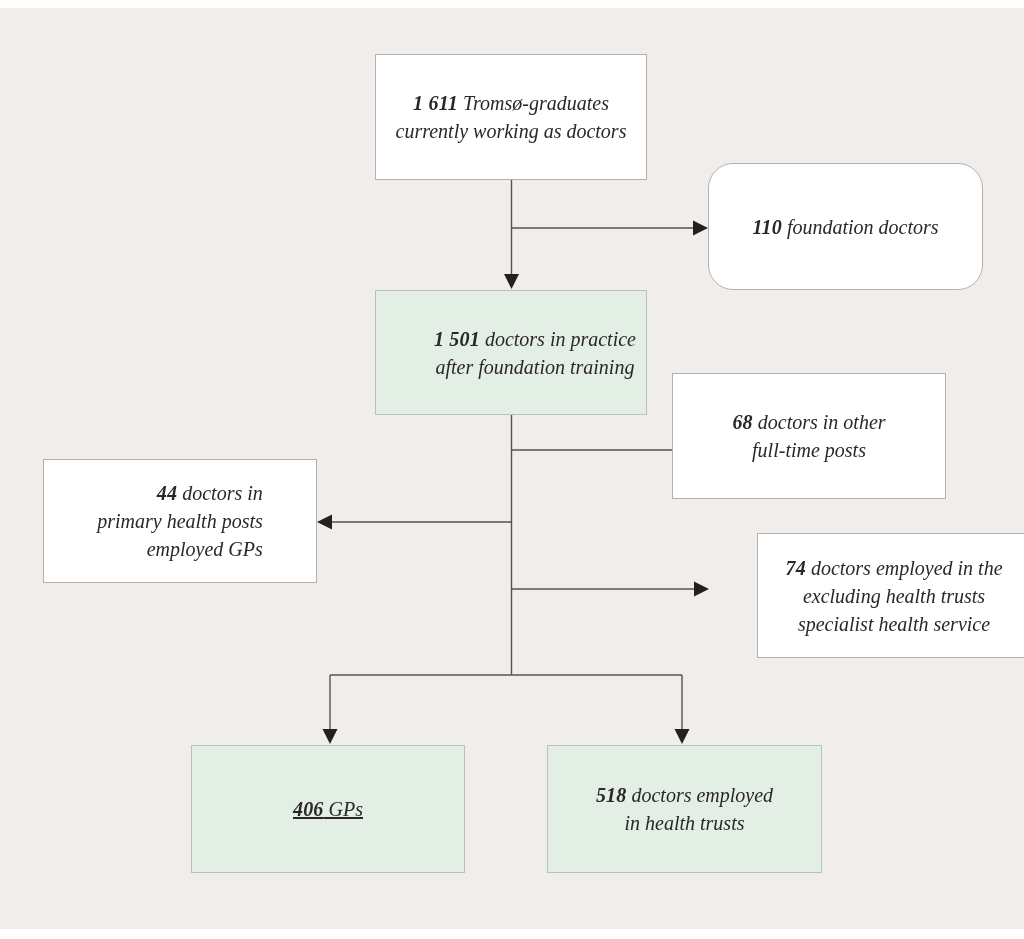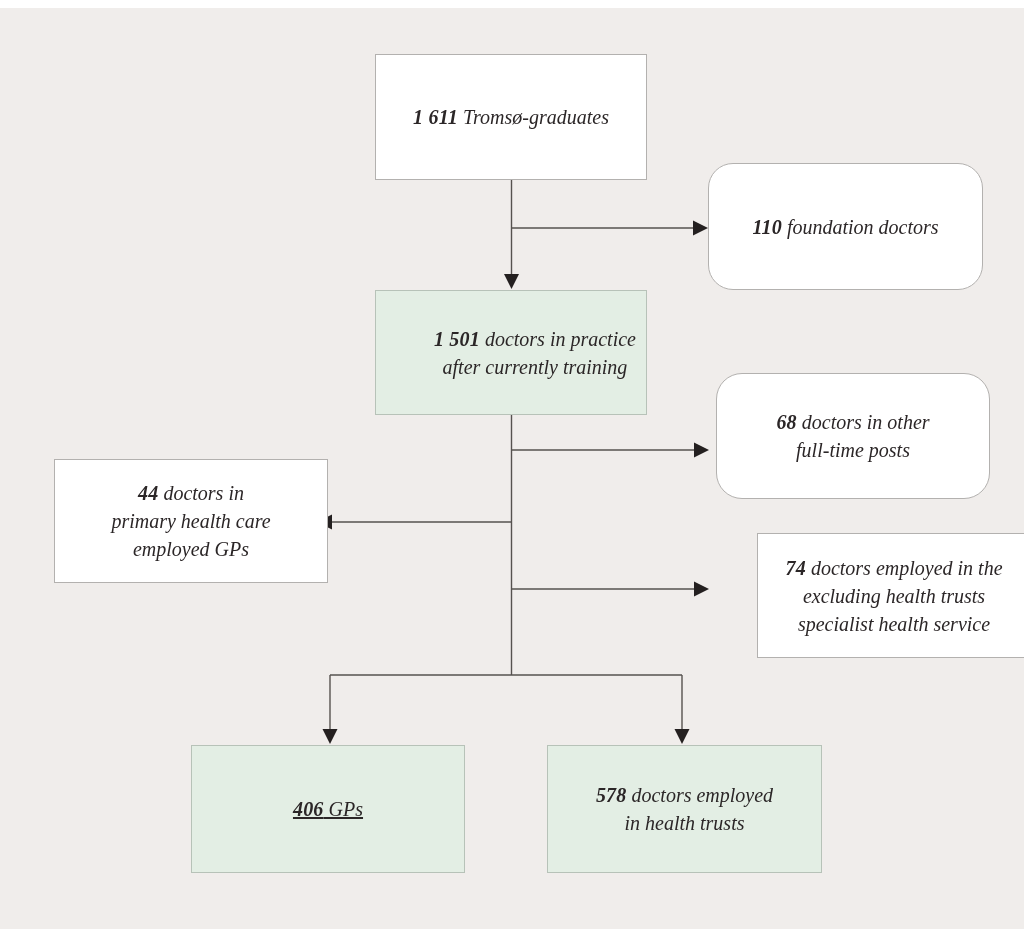--- a/index.html
+++ b/index.html
@@ -36,22 +36,22 @@
     padding:6px 10px;
   }
   .box.white{background:var(--box-white);border:1px solid var(--border-gray);}
   .box.green{background:var(--box-green);border:1px solid var(--border-green);}
   .num{font-weight:700;letter-spacing:0.2px;}
   .tline{white-space:nowrap;}
 
   .box-graduates  {left:375px;top:54px; width:272px;height:126px;}
   .box-foundation {left:708px;top:163px;width:275px;height:127px;border-radius:25px;}
   .box-practice   {left:375px;top:290px;width:272px;height:125px;justify-content:flex-end;}
-  .box-other      {left:716px;top:373px;width:274px;height:126px;border-radius:26px;}
-  .box-primary    {left:54px; top:459px;width:274px;height:124px;}
+  .box-other      {left:672px;top:373px;width:274px;height:126px;}
+  .box-primary    {left:43px; top:459px;width:274px;height:124px;text-align:right;}
   .box-specialist {left:709px;top:533px;width:274px;height:125px;margin-left:48px;}
   .box-gps        {left:191px;top:745px;width:274px;height:128px;text-decoration:underline;}
   .box-trusts     {left:547px;top:745px;width:275px;height:128px;}
 </style>
 </head>
 <body>
 
 <div class="page">
   <div class="canvas"></div>
 
@@ -79,57 +79,58 @@
     <line x1="330" y1="675" x2="330" y2="730"></line>
     <polygon points="322.5,729 337.5,729 330,744"></polygon>
 
     <line x1="682" y1="675" x2="682" y2="730"></line>
     <polygon points="674.5,729 689.5,729 682,744"></polygon>
   </svg>
 
   <div class="box white box-graduates">
       <div>
         <div class="tline"><span class="num">1 611</span> Tromsø-graduates</div>
+        <div class="tline">currently working as doctors</div>
       </div>
     </div>
   <div class="box white box-foundation">
       <div>
         <div class="tline"><span class="num">110</span> foundation doctors</div>
       </div>
     </div>
   <div class="box green box-practice">
       <div>
         <div class="tline"><span class="num">1 501</span> doctors in practice</div>
-        <div class="tline">after currently training</div>
+        <div class="tline">after foundation training</div>
       </div>
     </div>
   <div class="box white box-other">
       <div>
         <div class="tline"><span class="num">68</span> doctors in other</div>
         <div class="tline">full-time posts</div>
       </div>
     </div>
   <div class="box white box-primary">
       <div>
         <div class="tline"><span class="num">44</span> doctors in</div>
-        <div class="tline">primary health care</div>
+        <div class="tline">primary health posts</div>
         <div class="tline">employed GPs</div>
       </div>
     </div>
   <div class="box white box-specialist">
       <div>
         <div class="tline"><span class="num">74</span> doctors employed in the</div>
         <div class="tline">excluding health trusts</div>
         <div class="tline">specialist health service</div>
       </div>
     </div>
   <div class="box green box-gps">
       <div>
         <div class="tline"><span class="num">406</span> GPs</div>
       </div>
     </div>
   <div class="box green box-trusts">
       <div>
-        <div class="tline"><span class="num">578</span> doctors employed</div>
+        <div class="tline"><span class="num">518</span> doctors employed</div>
         <div class="tline">in health trusts</div>
       </div>
     </div>
 </div>
 
 </body></html>

